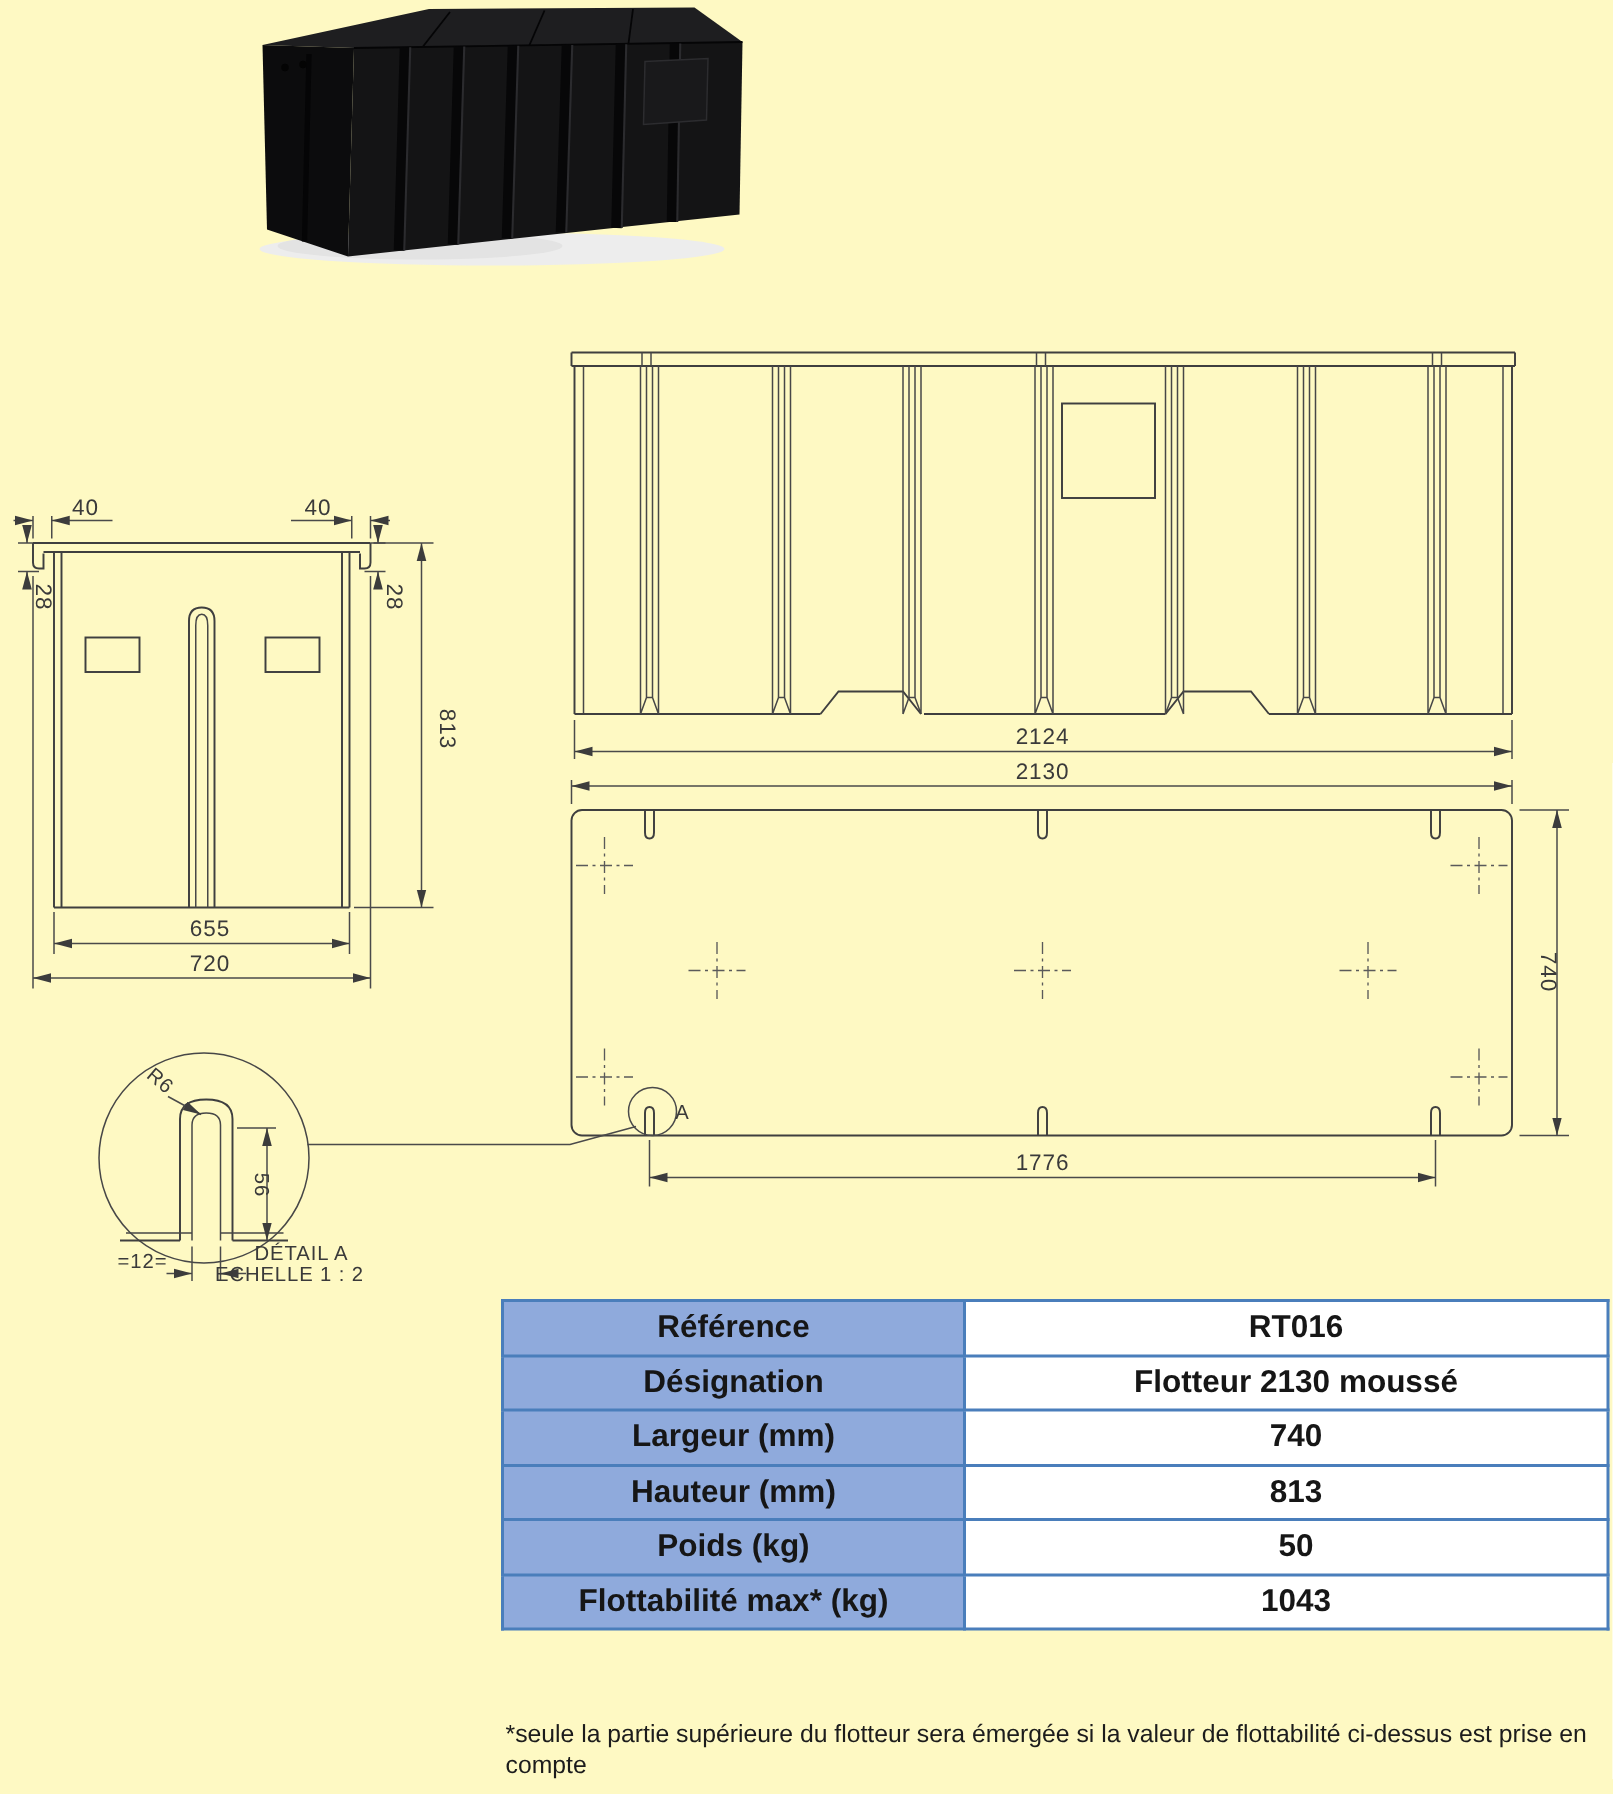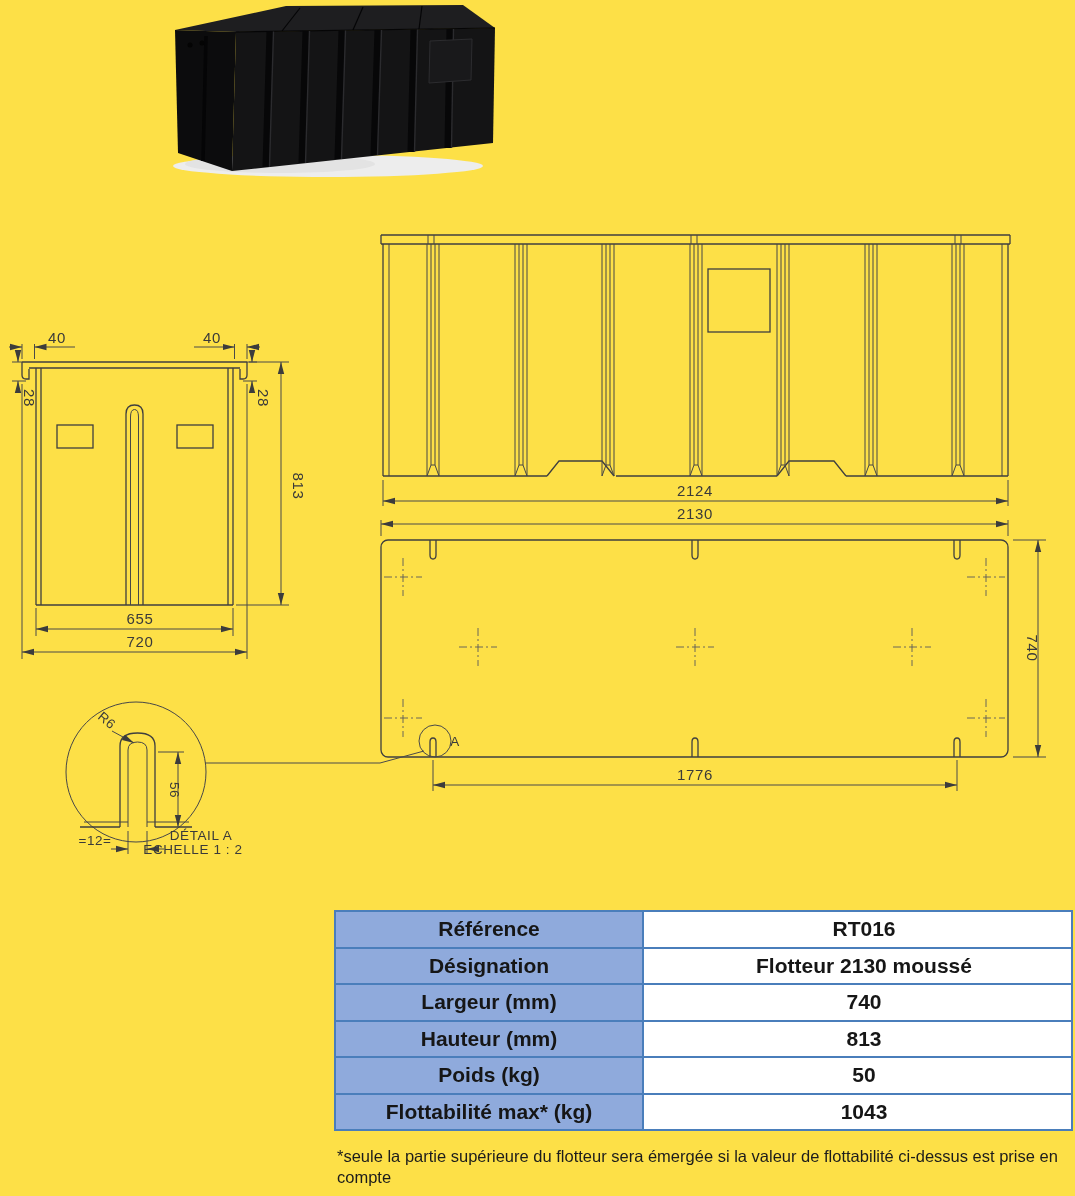--- a/index.html
+++ b/index.html
@@ -1,33 +1,33 @@
 <!DOCTYPE html>
 <html><head>
 <meta charset="utf-8">
 <style>
   html,body{margin:0;padding:0;background:#fff;}
-  .page{position:relative;width:1075px;height:1196px;background:#fde047;overflow:hidden;
+  .page{position:relative;width:1075px;height:1196px;background:#fef9c3;overflow:hidden;
         font-family:"Liberation Sans",sans-serif;}
 
   
   .photo{position:absolute;left:160px;top:3px;width:345px;height:180px;}
 
   
   .drawings{position:absolute;left:0;top:195px;width:1075px;height:665px;}
   .ol{fill:none;stroke:#3f3f3f;stroke-width:1.3;}
   .thin{fill:none;stroke:#474747;stroke-width:1;}
   .dl{fill:none;stroke:#4a4a4a;stroke-width:1;}
   .cl{fill:none;stroke:#5a5a5a;stroke-width:.9;stroke-dasharray:8 3 2 3;}
   text.dim{font-family:"Liberation Sans",sans-serif;font-size:15px;fill:#3a3a3a;
            text-anchor:middle;letter-spacing:.6px;}
   text.sm{font-size:13.5px;}
 
   
-  .spec{position:absolute;left:334px;top:910px;border-collapse:collapse;table-layout:fixed;}
+  .spec{position:absolute;left:334px;top:866px;border-collapse:collapse;table-layout:fixed;}
   .spec td{border:2px solid #4a7ebb;height:34.5px;text-align:center;vertical-align:middle;
            font-weight:bold;font-size:21px;color:#161616;padding:0 6px;
            font-family:"Liberation Sans",sans-serif;}
   .spec td.lab{background:#8faadc;width:294px;}
   .spec td.val{background:#ffffff;width:402px;padding-left:19px;}
 
   
   .footnote{position:absolute;left:337px;top:1146px;width:770px;margin:0;
             font-size:16.5px;line-height:1.28;color:#1c1c1c;
             font-family:"Liberation Sans",sans-serif;}

